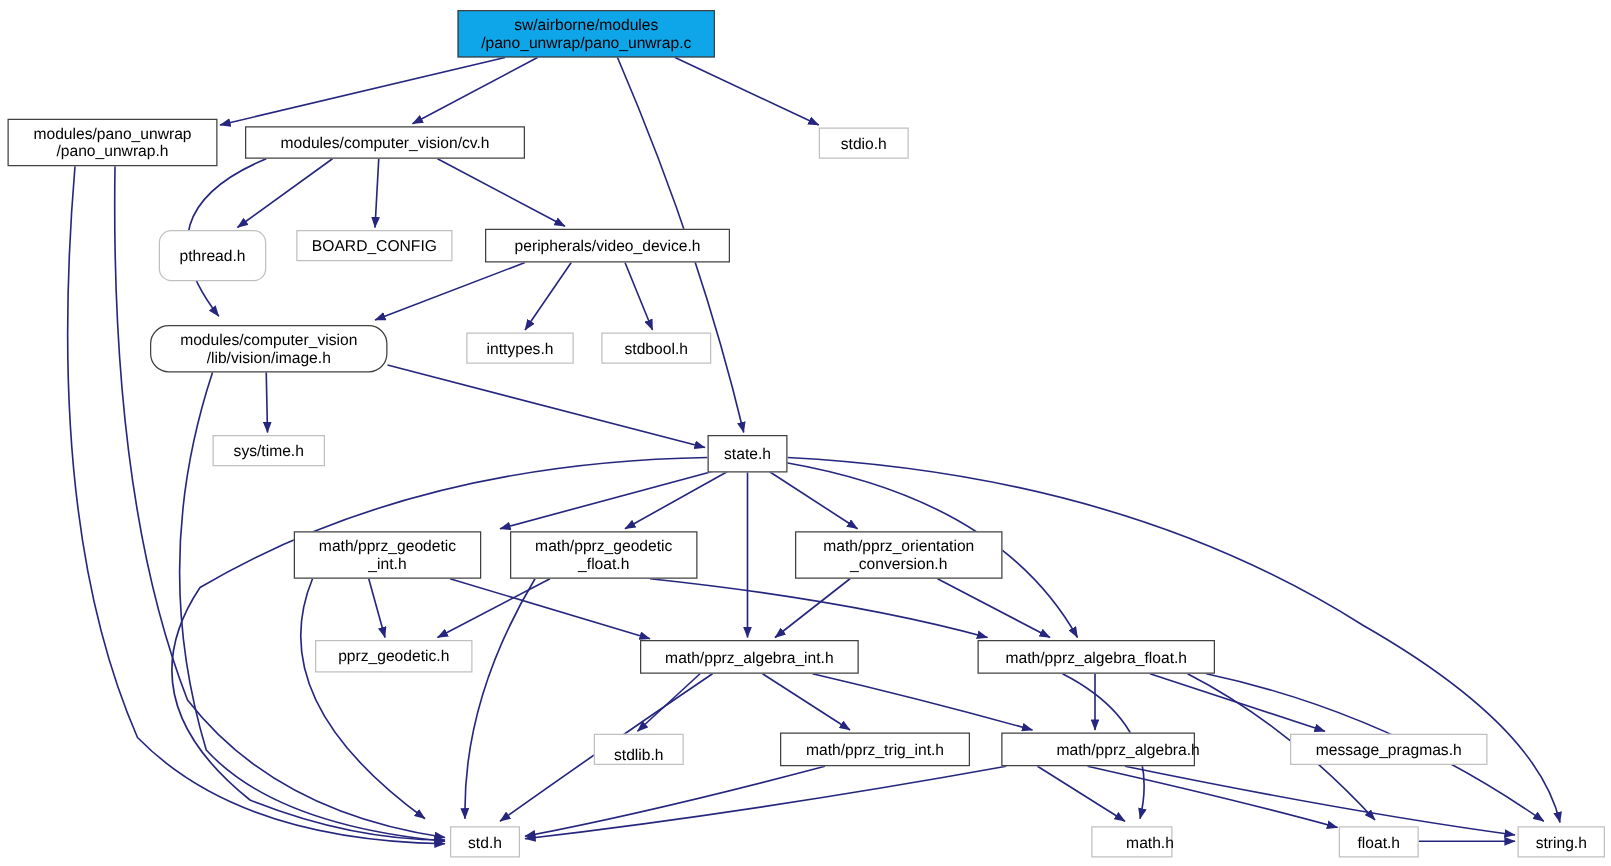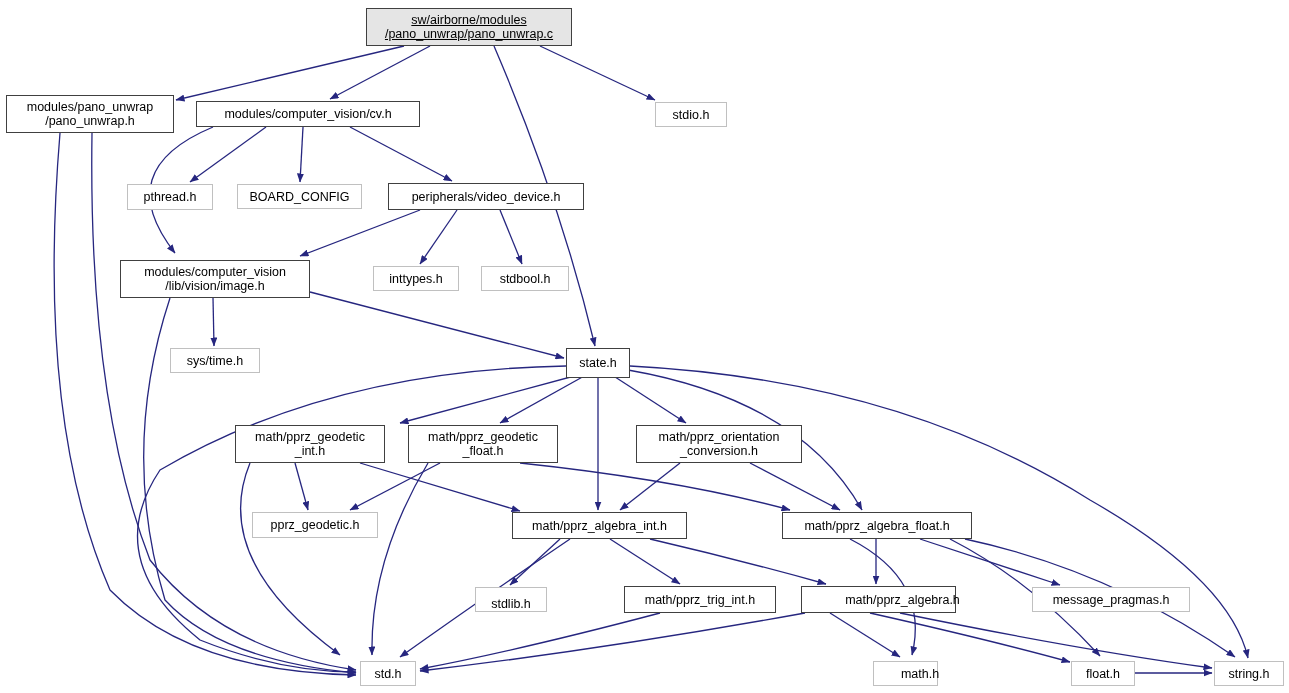--- a/index.html
+++ b/index.html
@@ -37,23 +37,22 @@
     font-size: 12.5px;
     line-height: 14px;
     white-space: pre;
     letter-spacing: 0px;
     z-index: 2;
   }
   .node.expandable {
     border: 1.5px solid #404040;
   }
   .node.root {
-    background: #e5e5e5;
+    background: #0ea5e9;
     border: 1.5px solid #404040;
-    text-decoration: underline;
   }
   .node .label {
     display: block;
     padding: 0 5px;
   }
 </style>
 </head>
 <body>
 
 <div id="graph-root">
@@ -112,24 +111,24 @@
         <path d="M 1135,673 L 1212,673" marker-end="url(#arrowhead)"></path>
       </g>
   </svg>
   <div id="nodes-layer">
       <div class="node root expandable" style="left: 366px; top: 8px; width: 206px; height: 38px;"><span class="label">sw/airborne/modules
 /pano_unwrap/pano_unwrap.c</span></div>
       <div class="node expandable" style="left: 6px; top: 95px; width: 168px; height: 38px;"><span class="label">modules/pano_unwrap
 /pano_unwrap.h</span></div>
       <div class="node expandable" style="left: 196px; top: 101px; width: 224px; height: 26px;"><span class="label">modules/computer_vision/cv.h</span></div>
       <div class="node" style="left: 655px; top: 102px; width: 72px; height: 25px;"><span class="label">stdio.h</span></div>
-      <div class="node" style="left: 127px; top: 184px; width: 86px; height: 26px;"><span class="label">pthread.h</span></div>
+      <div class="node" style="left: 127px; top: 184px; width: 86px; height: 41px; border-radius: 10px;"><span class="label">pthread.h</span></div>
       <div class="node" style="left: 237px; top: 184px; width: 125px; height: 25px;"><span class="label">BOARD_CONFIG</span></div>
       <div class="node expandable" style="left: 388px; top: 183px; width: 196px; height: 27px;"><span class="label">peripherals/video_device.h</span></div>
-      <div class="node expandable" style="left: 120px; top: 260px; width: 190px; height: 38px;"><span class="label">modules/computer_vision
+      <div class="node expandable" style="left: 120px; top: 260px; width: 190px; height: 38px; border-radius: 15px;"><span class="label">modules/computer_vision
 /lib/vision/image.h</span></div>
       <div class="node" style="left: 373px; top: 266px; width: 86px; height: 25px;"><span class="label">inttypes.h</span></div>
       <div class="node" style="left: 481px; top: 266px; width: 88px; height: 25px;"><span class="label">stdbool.h</span></div>
       <div class="node" style="left: 170px; top: 348px; width: 90px; height: 25px;"><span class="label">sys/time.h</span></div>
       <div class="node expandable" style="left: 566px; top: 348px; width: 64px; height: 30px;"><span class="label">state.h</span></div>
       <div class="node expandable" style="left: 235px; top: 425px; width: 150px; height: 38px;"><span class="label">math/pprz_geodetic
 _int.h</span></div>
       <div class="node expandable" style="left: 408px; top: 425px; width: 150px; height: 38px;"><span class="label">math/pprz_geodetic
 _float.h</span></div>
       <div class="node expandable" style="left: 636px; top: 425px; width: 166px; height: 38px;"><span class="label">math/pprz_orientation

